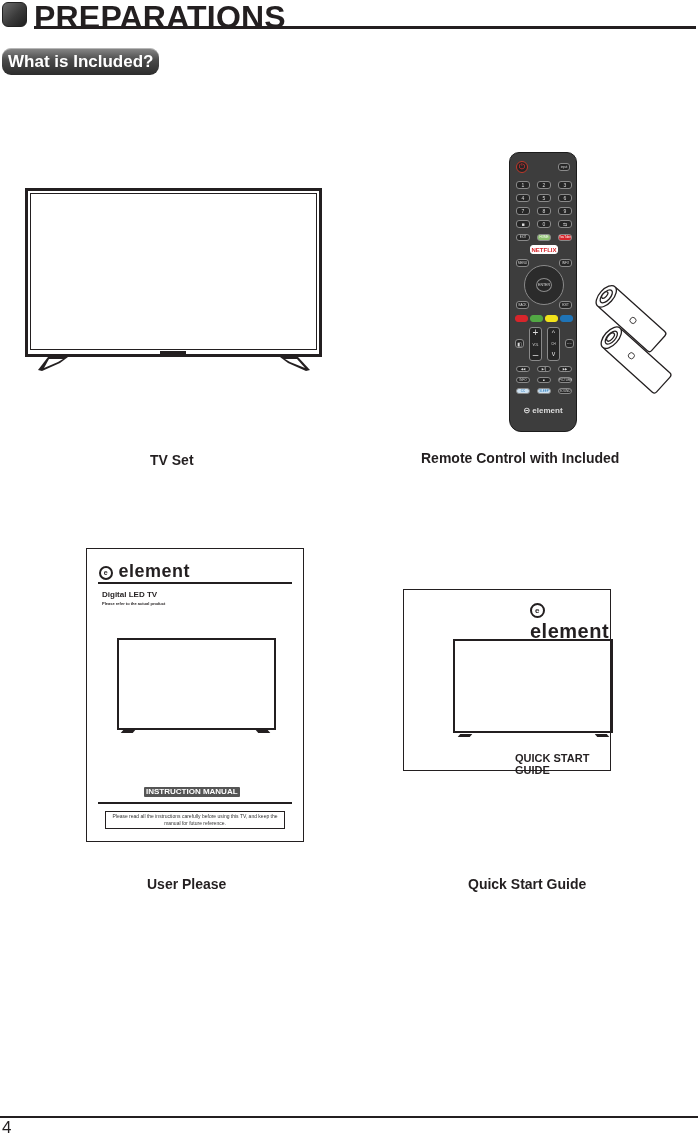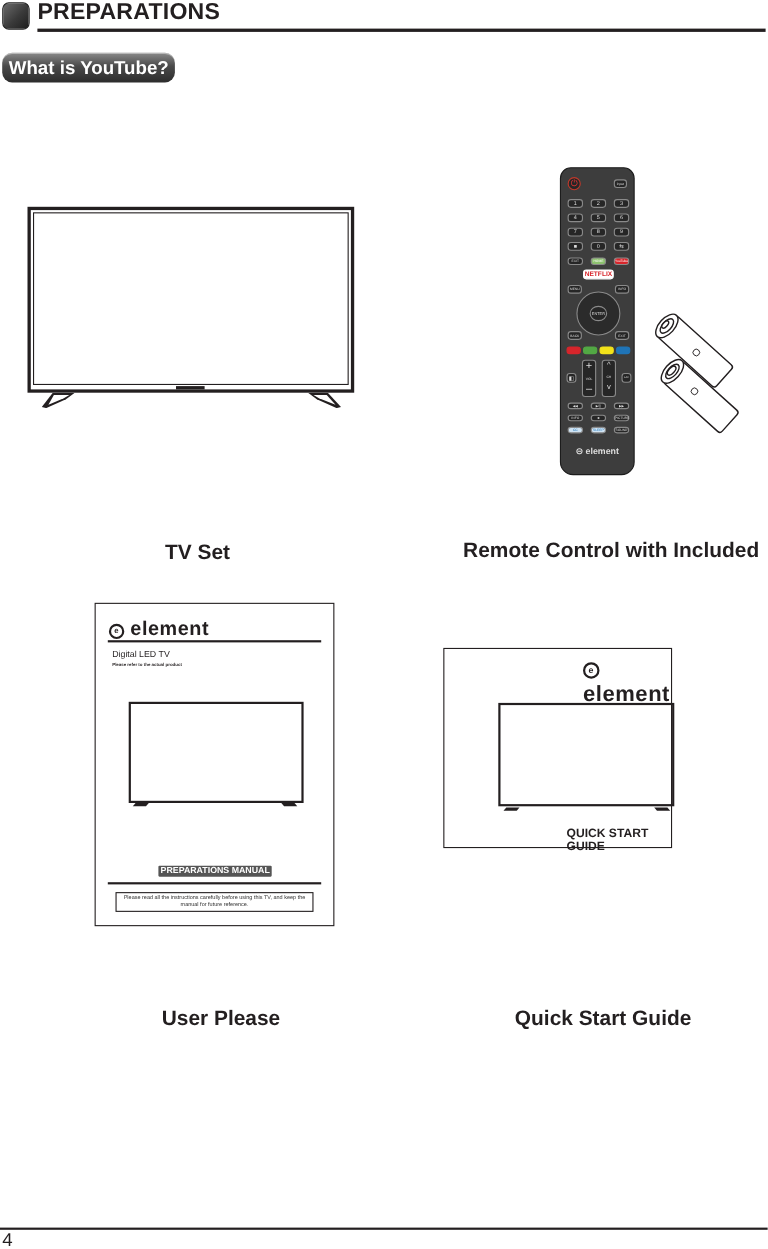--- a/index.html
+++ b/index.html
@@ -2,28 +2,28 @@
 <html><head>
 <meta charset="utf-8">
 <style>
   html, body { margin:0; padding:0; background:#fff; }
   body { width:698px; height:1135px; position:relative; overflow:hidden; font-family:"Liberation Sans", sans-serif; color:#231f20; }
   .abs { position:absolute; }
 
   
   .hdr-square { left:2px; top:2px; width:25px; height:25px; border-radius:6px;
     background:linear-gradient(135deg,#6b6b6b 0%,#3a3a3a 55%,#1e1e1e 100%); border:1px solid #222; box-sizing:border-box; }
-  .hdr-title { left:34px; top:-1px; font-size:21px; font-weight:bold; letter-spacing:0.2px; color:#231f20; }
+  .hdr-title { left:34px; top:-1px; font-size:32px; font-weight:bold; letter-spacing:0.2px; color:#231f20; }
   .hdr-rule { left:34px; top:26px; width:662px; height:3px; background:#231f20; }
 
   .pill { left:2px; top:48px; height:27px; padding:0 6px; border-radius:9px;
     background:linear-gradient(180deg,#8a8a8a 0%,#4a4a4a 45%,#2c2c2c 100%);
     color:#fff; font-weight:bold; font-size:17px; line-height:27px; box-shadow:inset 0 1px 0 rgba(255,255,255,0.4); }
 
-  .caption { font-size:19px; font-weight:bold; color:#231f20; white-space:nowrap;margin-top:40px; }
+  .caption { font-size:14px; font-weight:bold; color:#231f20; white-space:nowrap; }
 
   
   .tv-frame { left:25px; top:188px; width:297px; height:169px; border:3px solid #231f20; box-sizing:border-box; background:#fff; }
   .tv-inner { position:absolute; left:2px; top:2px; right:2px; bottom:4px; border:1.5px solid #231f20; }
 
   
   .remote { left:509px; top:152px; width:68px; height:280px; border-radius:10px 10px 12px 12px;
     background:#3d3d3d; border:1.5px solid #1c1c1c; box-sizing:border-box; }
   .rbtn { position:absolute; background:#262626; border:1px solid #8a8a8a; border-radius:3px; color:#ddd;
     font-size:5px; text-align:center; line-height:7px; box-sizing:border-box; }
@@ -38,21 +38,21 @@
 
   .footer-rule { left:0; top:1116px; width:698px; height:2px; background:#231f20; }
   .page-num { left:2px; top:1118px; font-size:17px; color:#231f20; }
 </style>
 </head>
 <body>
 
 <div class="abs hdr-square"></div>
 <div class="abs hdr-title">PREPARATIONS</div>
 <div class="abs hdr-rule"></div>
-<div class="abs pill">What is YouTube?</div>
+<div class="abs pill">What is Included?</div>
 
 <div class="abs tv-frame">
   <div class="tv-inner"></div>
 </div>
 <div class="abs" style="left:160px;top:351px;width:26px;height:3px;background:#231f20;"></div>
 <div class="abs" style="left:38px;top:357px;">
   <svg width="30" height="14" viewBox="0 0 30 14">
       <polygon points="10,0 30,0 22,6 4,14 0,13" fill="#231f20"></polygon>
       <polygon points="11,2 25,2 20,5 6,11" fill="#fff"></polygon>
     </svg>
@@ -144,28 +144,28 @@
   </svg>
 </div>
 <div class="abs caption" style="left:421px;top:450px;">Remote Control with Included</div>
 
 <div class="abs manual">
   <div class="abs logo" style="left:12px;top:12px;font-size:18px;">
     <span class="c" style="width:10px;height:10px;font-size:7px;line-height:10px;vertical-align:2px;">e</span>
     <span>element</span>
   </div>
   <div class="abs" style="left:11px;top:33px;width:194px;height:2px;background:#231f20;"></div>
-  <div class="abs" style="left:15px;top:41px;font-size:8px;font-weight:normal;">Digital LED TV</div>
+  <div class="abs" style="left:15px;top:41px;font-size:8px;font-weight:bold;">Digital LED TV</div>
   <div class="abs" style="left:15px;top:52px;font-size:4px;font-weight:bold;">Please refer to the actual product</div>
 
   <div class="abs" style="left:30px;top:89px;width:159px;height:92px;border:2px solid #231f20;box-sizing:border-box;"></div>
   <div class="abs" style="left:35px;top:181px;width:12px;height:3px;background:#231f20;transform:skewX(-40deg);"></div>
   <div class="abs" style="left:170px;top:181px;width:12px;height:3px;background:#231f20;transform:skewX(40deg);"></div>
 
-  <div class="abs" style="left:57px;top:238px;padding:0 2px;height:10px;line-height:10px;background:#555;color:#fff;font-size:8px;font-weight:bold;border-radius:1px;">PREPARATIONS MANUAL</div>
+  <div class="abs" style="left:57px;top:238px;padding:0 2px;height:10px;line-height:10px;background:#555;color:#fff;font-size:8px;font-weight:bold;border-radius:1px;">INSTRUCTION MANUAL</div>
   <div class="abs" style="left:11px;top:253px;width:194px;height:2px;background:#231f20;"></div>
   <div class="abs" style="left:18px;top:262px;width:180px;border:1px solid #231f20;font-size:5px;line-height:7px;text-align:center;padding:1px 2px;box-sizing:border-box;color:#333;">Please read all the instructions carefully before using this TV, and keep the manual for future reference.</div>
 </div>
 <div class="abs caption" style="left:147px;top:876px;">User Please</div>
 
 <div class="abs qsg">
   <div class="abs logo" style="left:126px;top:7px;font-size:20px;">
     <span class="c" style="width:11px;height:11px;font-size:8px;line-height:11px;vertical-align:2px;">e</span>
     <span>element</span>
   </div>

